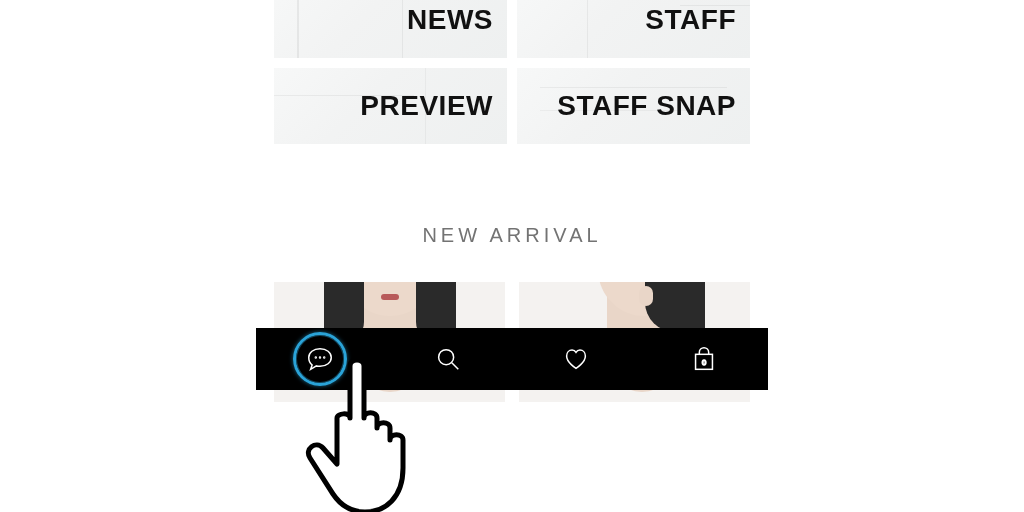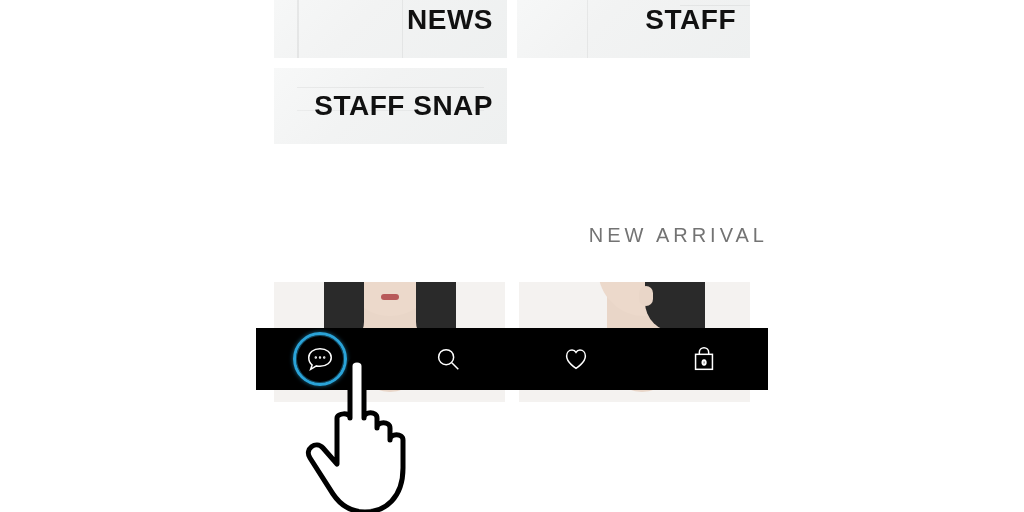--- a/index.html
+++ b/index.html
@@ -64,21 +64,21 @@
     font-weight: 600;
     font-size: 28px;
     letter-spacing: 0.5px;
     color: #111;
   }
   .section-title {
     position: absolute;
     left: 0;
     right: 0;
     top: 334px;
-    text-align: right;
+    text-align: center;
     color: #737373;
     font-size: 20px;
     letter-spacing: 4px;
     font-weight: 400;
   }
   .product-row {
     position: absolute;
     left: 18px;
     right: 18px;
     top: 392px;
@@ -193,20 +193,23 @@
 
 <div class="phone">
   <div class="content">
 
     <div class="tile-grid">
       <div class="tile t1">
         <span class="tile-label">NEWS</span>
       </div>
       <div class="tile t2">
         <span class="tile-label">STAFF</span>
+      </div>
+      <div class="tile t3">
+        <span class="tile-label">PREVIEW</span>
       </div>
       <div class="tile t4">
         <span class="tile-label">STAFF SNAP</span>
       </div>
     </div>
 
     <div class="section-title">NEW ARRIVAL</div>
 
     <div class="product-row">
       <div class="product p1">

